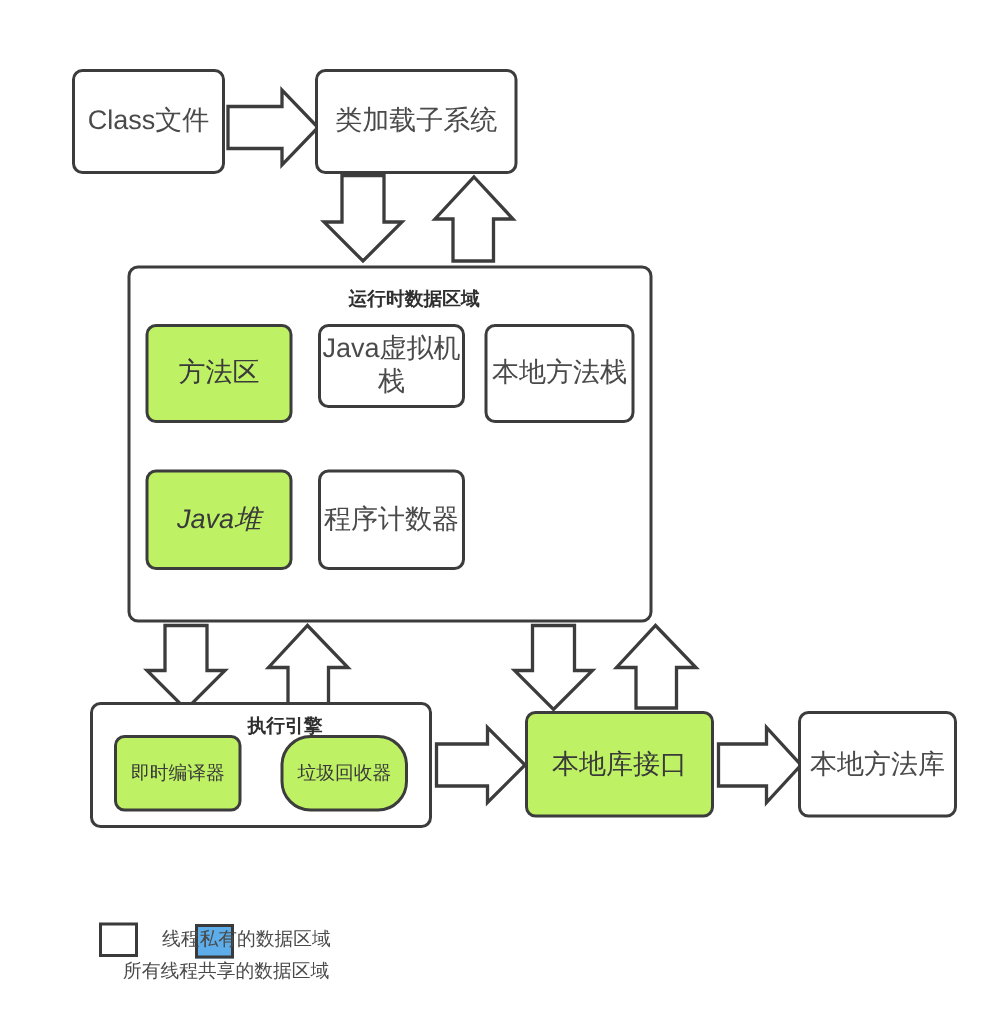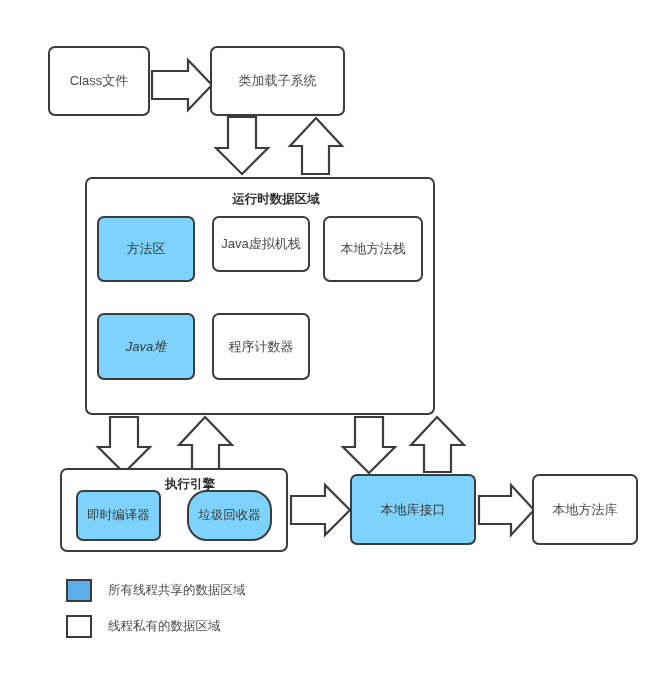--- a/index.html
+++ b/index.html
@@ -7,23 +7,23 @@
     width:670px;height:678px;position:relative;overflow:hidden;
     font-family:"Liberation Sans","DejaVu Sans",sans-serif;
     color:#3a3a3a;
   }
   .canvas{position:absolute;left:0;top:0;width:670px;height:678px;}
   svg.arrows{position:absolute;left:0;top:0;width:670px;height:678px;pointer-events:none;}
   .box{
     position:absolute;box-sizing:border-box;
     border:2px solid #3c3c3c;border-radius:7px;background:#ffffff;
     display:flex;align-items:center;justify-content:center;
-    font-size:13px;line-height:1.2;text-align:center;color:#4a4a4a;
+    font-size:18px;line-height:1.2;text-align:center;color:#4a4a4a;
   }
-  .box.blue{background:#7dd3fc;border-color:#3c3c3c;color:#3a3a3a;}
+  .box.blue{background:#bef264;border-color:#3c3c3c;color:#3a3a3a;}
   .container-box{
     position:absolute;box-sizing:border-box;
     border:2px solid #3c3c3c;border-radius:7px;background:#ffffff;
   }
   .container-title{
     position:absolute;left:0;right:0;text-align:center;
     font-size:12.5px;font-weight:bold;color:#2f2f2f;padding-left:32px;
   }
   .legend-row{position:absolute;display:flex;align-items:center;}
   .legend-swatch{
@@ -106,21 +106,21 @@
   </div>
 
   <div class="box blue" style="left:350px;top:474px;width:126px;height:71px;">
     <span>本地库接口</span>
   </div>
 
   <div class="box" style="left:532px;top:474px;width:106px;height:71px;align-items:center;">
     <span>本地方法库</span>
   </div>
 
-  <div class="legend-row" style="left:66px;top:579px;">
+  <div class="legend-row" style="left:66px;top:616px;flex-direction:column;">
     <span class="legend-swatch blue"></span>
     <span class="legend-label">所有线程共享的数据区域</span>
   </div>
 
   <div class="legend-row" style="left:66px;top:615px;">
     <span class="legend-swatch"></span>
     <span class="legend-label">线程私有的数据区域</span>
   </div>
 
 </div>

